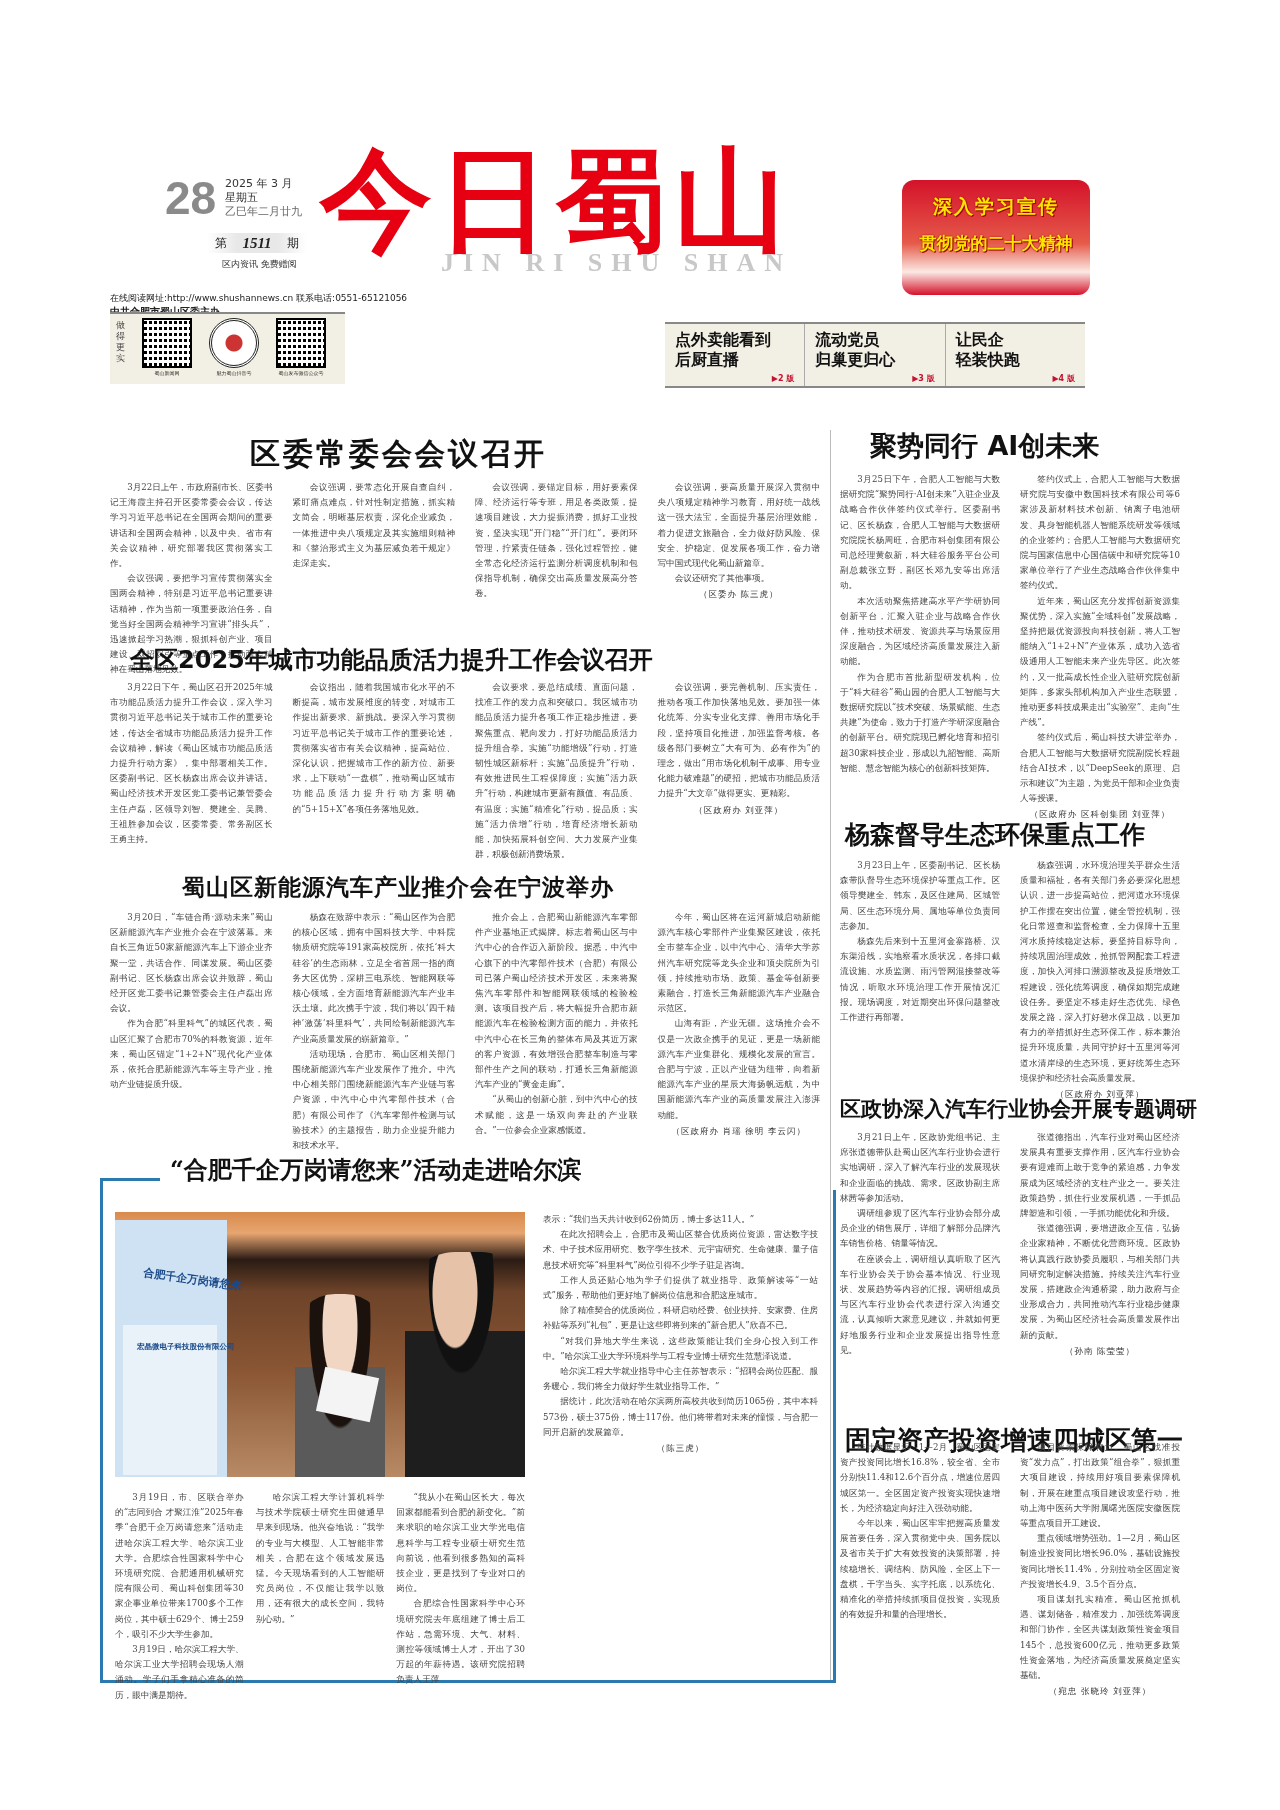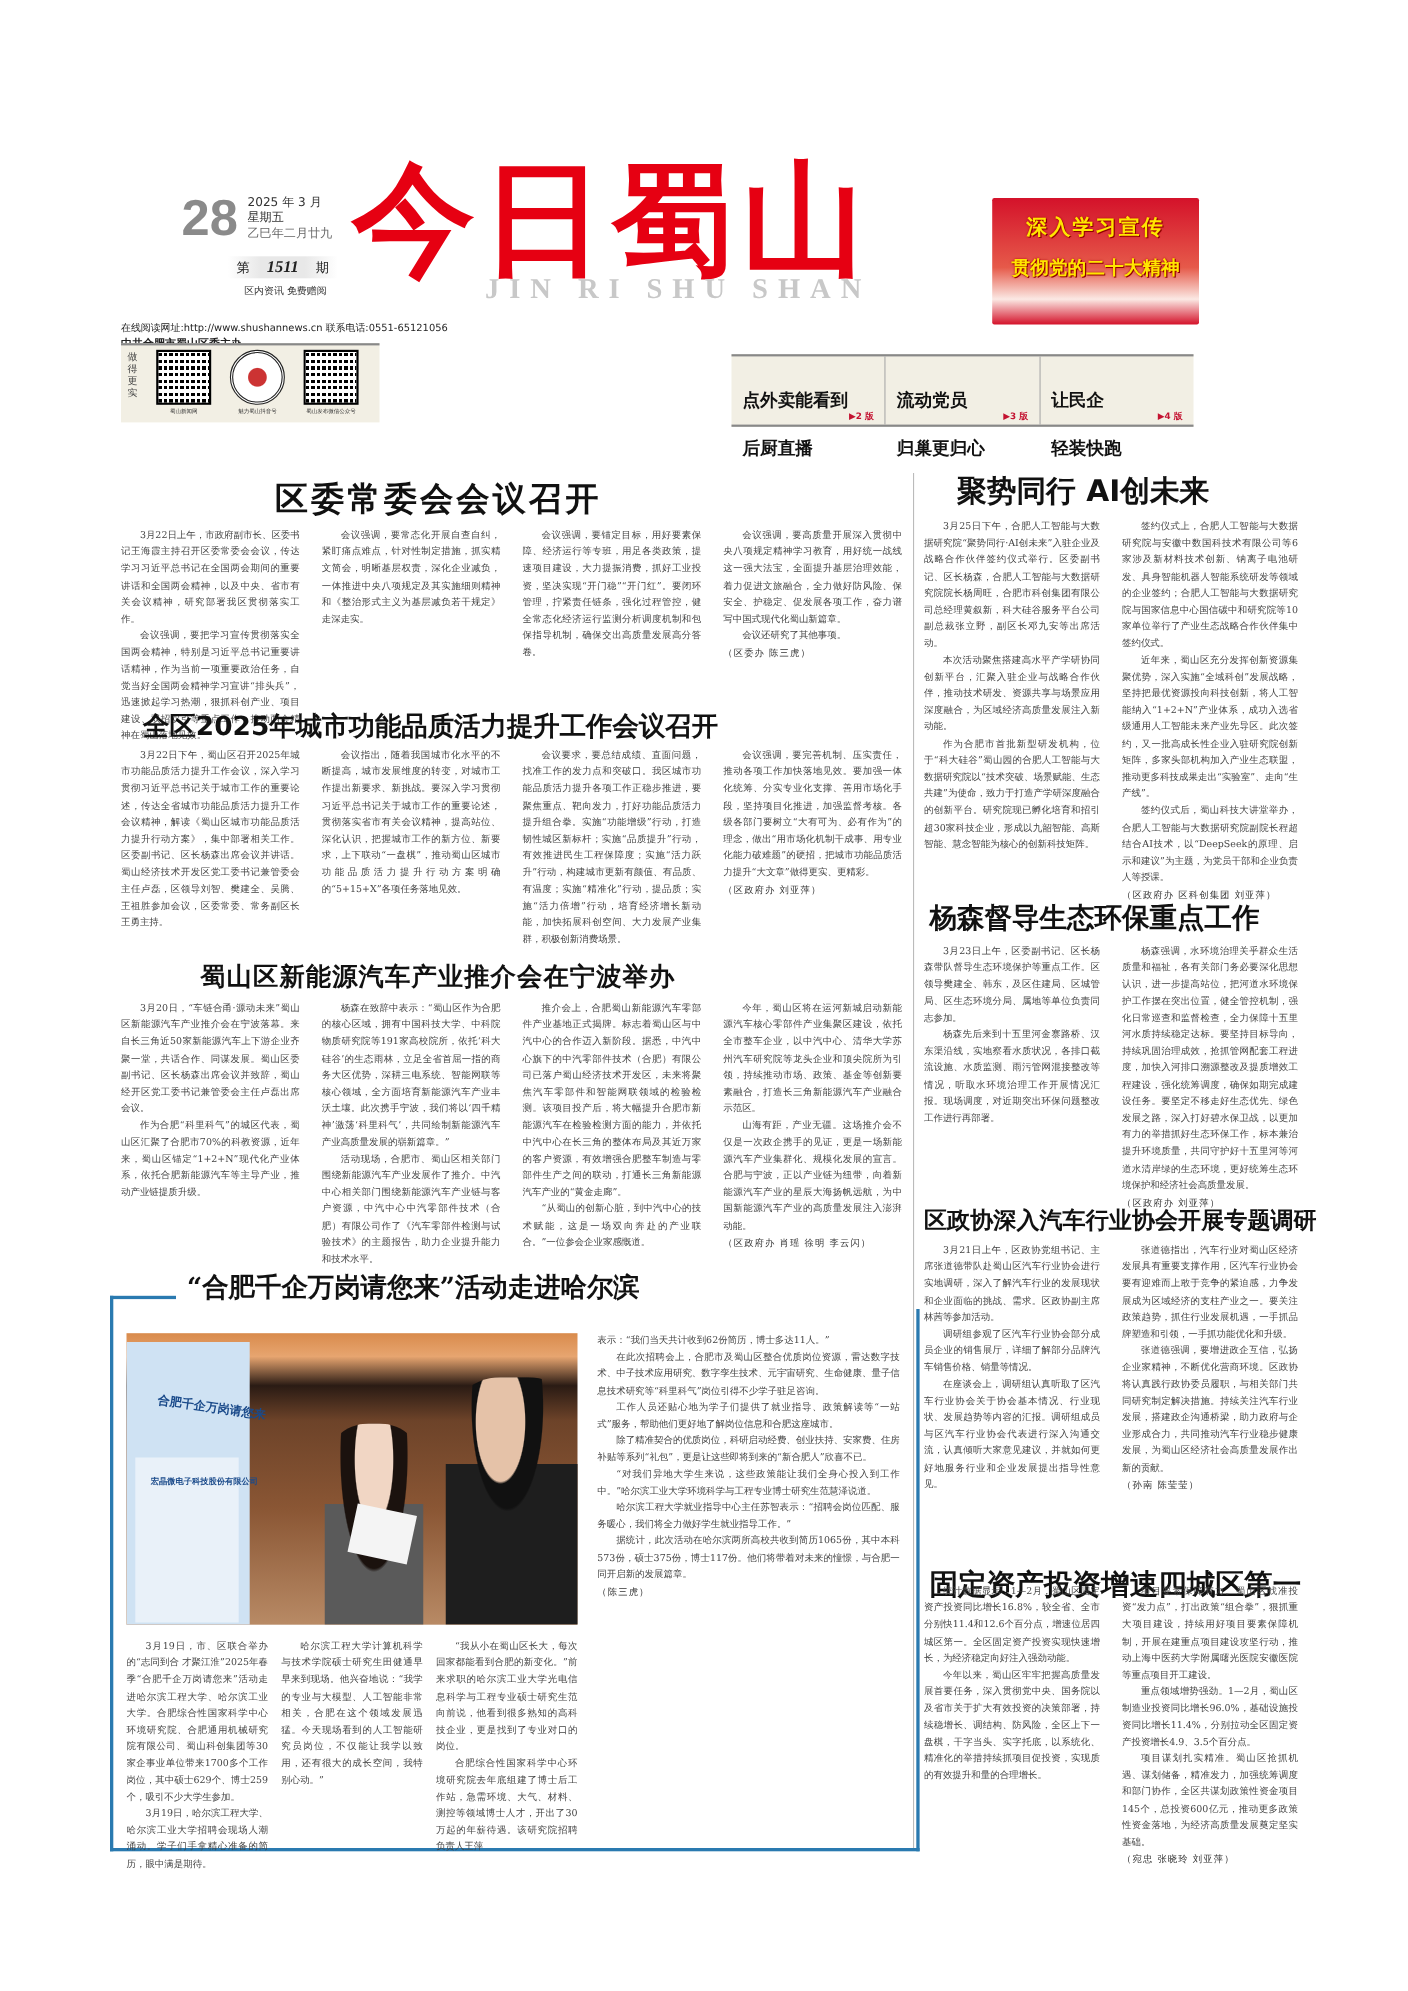--- a/index.html
+++ b/index.html
@@ -20,36 +20,36 @@
   .qr{position:absolute;top:4px;width:58px;height:62px;text-align:center;}
   .qr .code{width:50px;height:50px;margin:0 auto;background:
      repeating-linear-gradient(0deg,#000 0 3px,#fff 3px 6px),#fff;
      background-blend-mode:normal;position:relative;border:2px solid #000;box-sizing:border-box;}
   .qr .code::before{content:"";position:absolute;inset:0;background:repeating-linear-gradient(90deg,transparent 0 3px,#fff 3px 5px);}
   .qr .code.round{border-radius:50%;background:#fff;border:3px double #222;}
   .qr .code.round::before{background:radial-gradient(circle,#c33 0 8px,transparent 9px);}
   .qr .cap{font-size:5px;color:#333;margin-top:2px;font-family:"DejaVu Sans",sans-serif;white-space:nowrap;}
   .title-main{position:absolute;left:210px;top:-10px;font-family:"DejaVu Serif",serif;font-weight:bold;color:#e60012;font-size:112px;letter-spacing:6px;line-height:120px;white-space:nowrap;}
   .title-pinyin{position:absolute;left:292px;top:98px;font-family:"Liberation Serif",serif;font-weight:bold;color:#c8c8c8;font-size:26px;letter-spacing:9px;white-space:nowrap;margin-left:39px;}
-  .slogan{position:absolute;left:792px;top:30px;width:188px;height:115px;background:linear-gradient(180deg,#d4122a 0%,#e65a4a 55%,#fbe9e4 80%,#d4122a 100%);border-radius:2px;overflow:hidden;}
+  .slogan{position:absolute;left:792px;top:30px;width:188px;height:115px;background:linear-gradient(180deg,#d4122a 0%,#e65a4a 55%,#fbe9e4 80%,#d4122a 100%);border-radius:12px;overflow:hidden;}
   .slogan div{font-family:"DejaVu Sans",sans-serif;font-weight:bold;color:#ffe600;text-align:center;text-shadow:0 0 2px #a00,1px 1px 0 #8a0000;}
   .slogan .l1{font-size:19px;margin-top:14px;letter-spacing:2px;}
   .slogan .l2{font-size:17px;margin-top:12px;}
   .teaser-bar{position:absolute;left:555px;top:172px;width:420px;height:62px;background:#f2efe4;border-top:2px solid #888;border-bottom:2px solid #888;display:flex;}
   .teaser{flex:1;position:relative;padding:6px 10px;border-right:1px solid #aaa;}
   .teaser:last-child{border-right:none;}
-  .teaser .t{font-family:"DejaVu Serif",serif;font-weight:bold;font-size:16px;line-height:20px;color:#111;margin-top:24px;}
+  .teaser .t{font-family:"DejaVu Serif",serif;font-weight:bold;font-size:16px;line-height:20px;color:#111;}
   .teaser .pg{position:absolute;right:10px;bottom:2px;font-family:"DejaVu Sans",sans-serif;font-size:8px;color:#c41230;font-weight:bold;}
   
   .headline{position:absolute;font-family:"DejaVu Sans",sans-serif;font-weight:bold;color:#111;white-space:nowrap;}
   .serif-head{font-family:"DejaVu Serif",serif;}
   .cols{position:absolute;display:flex;gap:20px;}
   .col{flex:1;font-size:8.6px;line-height:15.2px;color:#444;text-align:justify;font-family:"DejaVu Serif",serif;}
   .col p{margin:0;text-indent:2em;}
-  .byline{text-align:left;font-size:8.5px;color:#333;letter-spacing:1px;margin-top:1px;}
+  .byline{text-align:center;font-size:8.5px;color:#333;letter-spacing:1px;margin-top:1px;}
   .vrule{position:absolute;width:1px;background:#bbb;}
   .feature-box{position:absolute;left:-10px;top:1040px;width:730px;height:490px;border:3px solid #2a7ab0;border-top:none;}
   .feature-box .tl{position:absolute;left:-3px;top:-12px;width:60px;height:0;border-top:3px solid #2a7ab0;}
   .feature-box .tlv{position:absolute;left:-3px;top:-12px;height:12px;width:0;border-left:3px solid #2a7ab0;}
   .photo{position:absolute;left:12px;top:22px;width:410px;height:265px;overflow:hidden;background:linear-gradient(180deg,#d98b4c 0%,#e7a570 8%,#2a1b14 18%,#6d4329 30%,#8a5634 60%,#b88a65 100%);}
   .photo .board{position:absolute;left:0;top:8px;width:112px;height:257px;background:#cfe2f3;}
   .photo .board .bt{position:absolute;left:28px;top:52px;font-family:"DejaVu Sans",sans-serif;font-weight:bold;color:#1a4a8a;font-size:11px;transform:rotate(8deg);white-space:nowrap;}
   .photo .board .bt2{position:absolute;left:22px;top:122px;font-family:"DejaVu Sans",sans-serif;font-weight:bold;color:#1a4a8a;font-size:7.5px;white-space:nowrap;}
   .photo .board .panel{position:absolute;left:8px;top:105px;width:94px;height:150px;background:#e9f1f9;}
   .photo .woman{position:absolute;left:180px;top:82px;width:90px;height:183px;background:radial-gradient(ellipse at 50% 18%,#f1d6c4 0 17px,transparent 18px),radial-gradient(ellipse at 50% 16%,#1b120e 0 30px,transparent 31px),linear-gradient(180deg,transparent 0 40%,#5a5a5a 40%);border-radius:40px 40px 0 0;}

